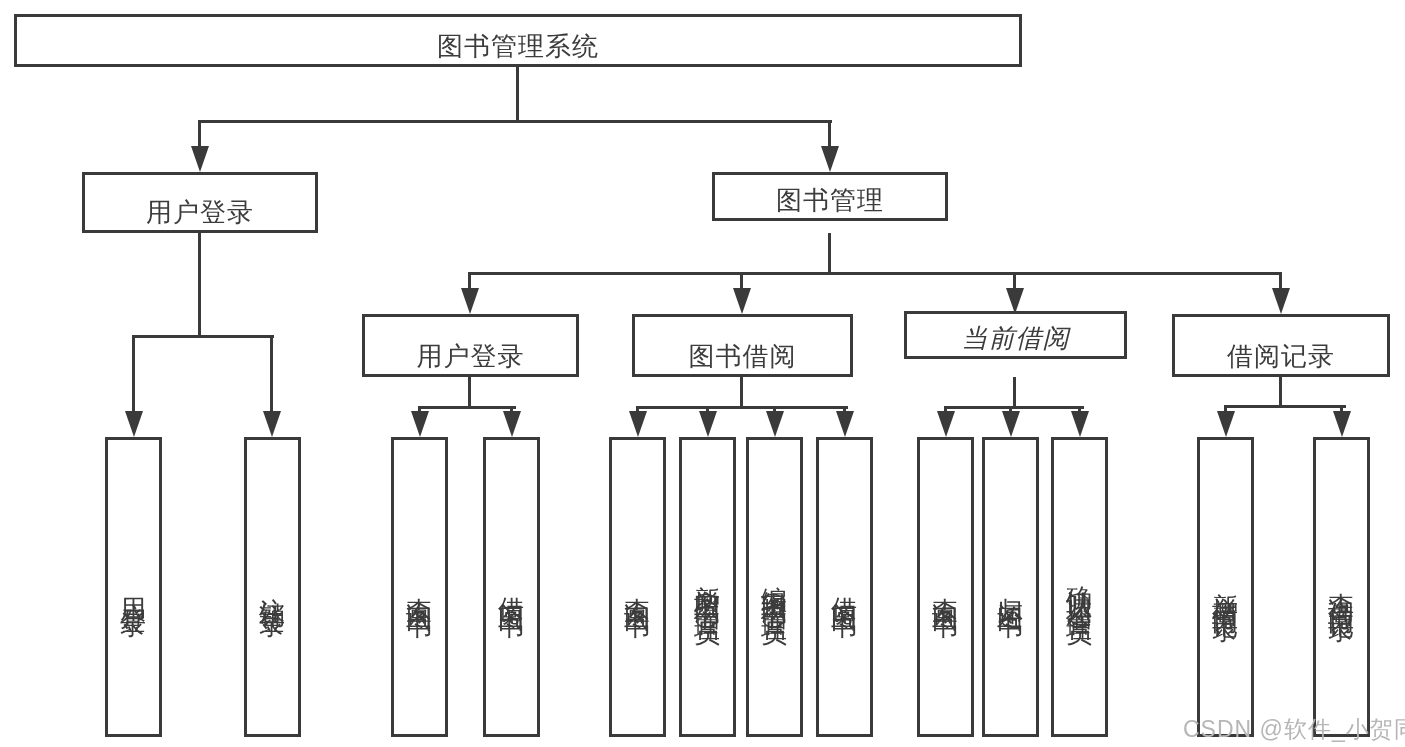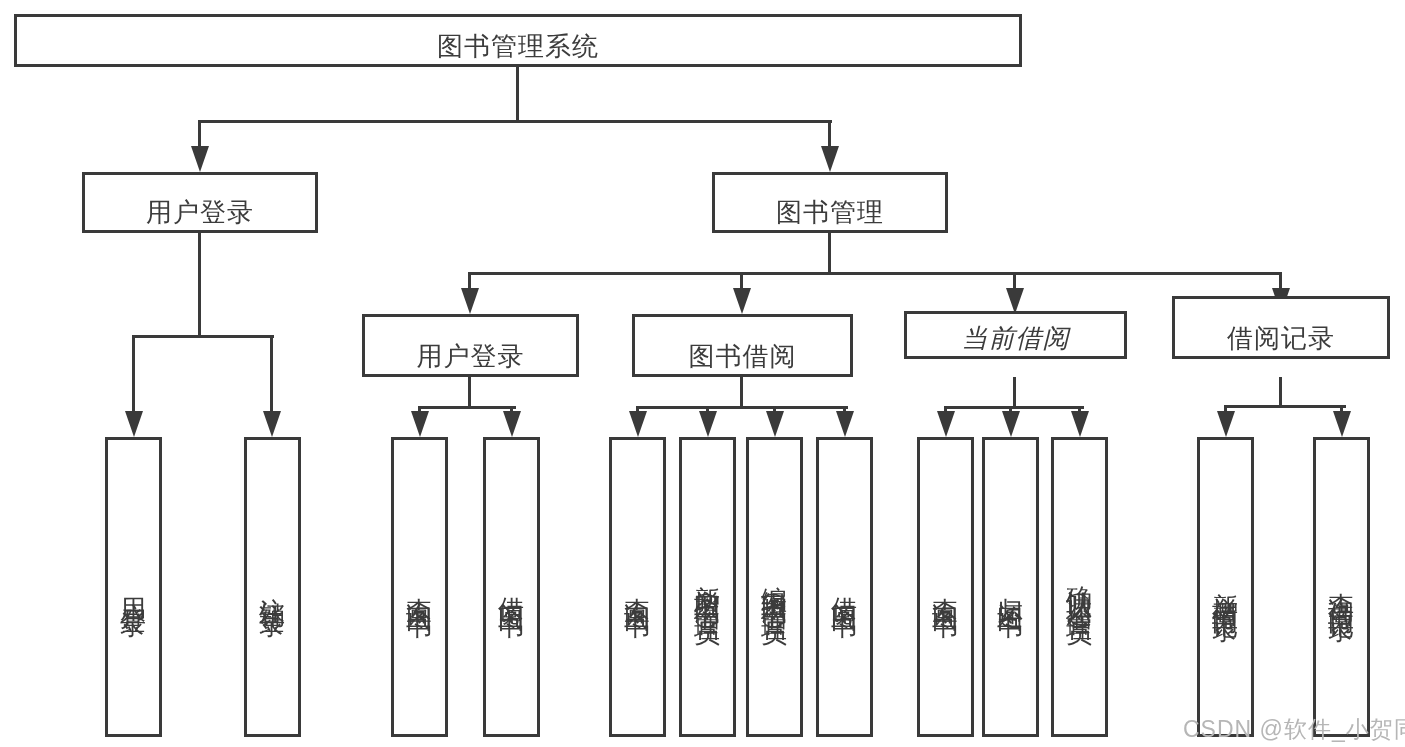--- a/index.html
+++ b/index.html
@@ -40,25 +40,25 @@
   .vnode .vtext{
     writing-mode:vertical-rl;
     font-size:26px;
     letter-spacing:5px;
     line-height:1;
     white-space:nowrap;
   }
   
   #n-root   {left:14px;  top:14px;  width:1008px;height:53px;}
   #n-login  {left:82px;  top:172px; width:236px; height:61px;}
-  #n-mgmt   {left:712px; top:172px; width:236px; height:61px;}
+  #n-mgmt   {left:712px; top:172px; width:236px; height:49px;}
   #n-rec    {left:362px; top:314px; width:217px; height:63px;}
   #n-borrow {left:632px; top:314px; width:221px; height:63px;}
   #n-current{left:904px; top:311px; width:223px; height:48px;font-style:italic;}
-  #n-records{left:1172px;top:296px; width:218px; height:63px;}
+  #n-records{left:1172px;top:314px; width:218px; height:63px;}
   
   #lv-1{left:105px;} #lv-2{left:244px;}
   #lv-3{left:391px;} #lv-4{left:483px;}
   #lv-5{left:609px;} #lv-6{left:679px;} #lv-7{left:746px;} #lv-8{left:816px;}
   #lv-9{left:917px;} #lv-10{left:982px;} #lv-11{left:1051px;}
   #lv-12{left:1197px;} #lv-13{left:1313px;}
   
   .vl{position:absolute;width:3px;background:var(--line);z-index:1;}
   .hl{position:absolute;height:3px;background:var(--line);z-index:1;}
   .ah{position:absolute;width:0;height:0;

